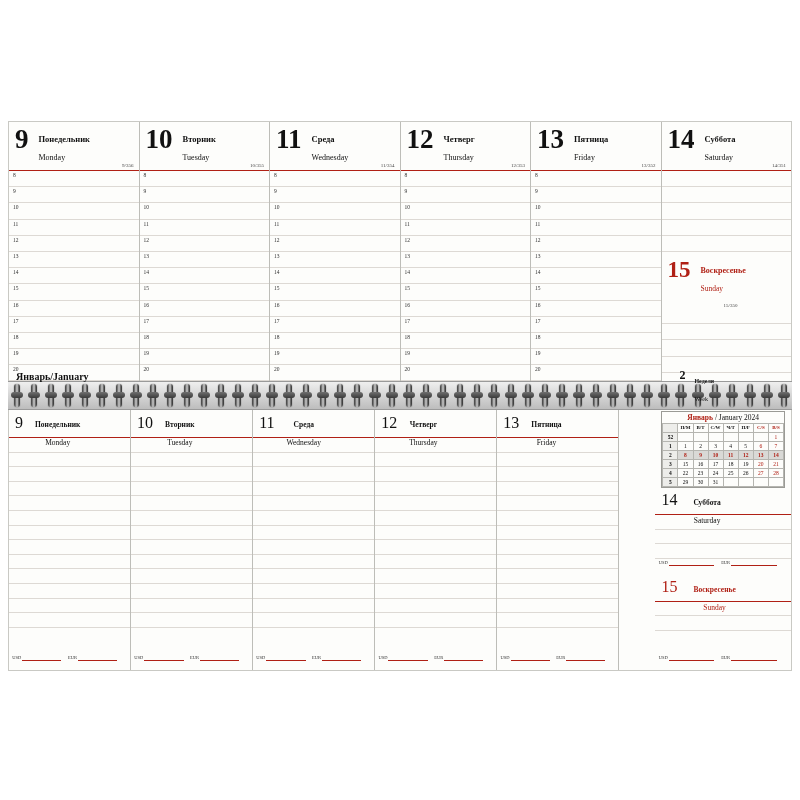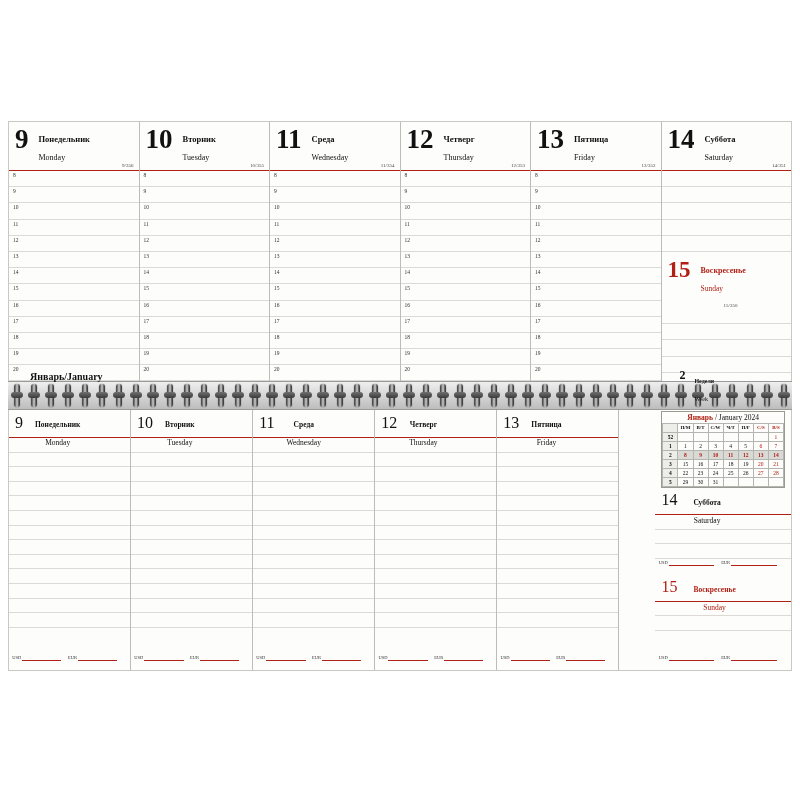--- a/index.html
+++ b/index.html
@@ -129,21 +129,21 @@
   .sun-doy { font-size: 5px; color: #444; margin-left: 56px; margin-top: 8px; }
   .sun-lines .sline {
     height: 16.2px;
     border-bottom: 1px solid #ddd9d4;
     box-sizing: border-box;
   }
 
   
   #month-label {
     position: absolute;
-    left: 30px;
+    left: 16px;
     top: 371px;
     font-size: 10px;
     font-weight: 700;
     color: #111;
     z-index: 6;
   }
   #week-label {
     position: absolute;
     right: 86px;
     top: 368px;

